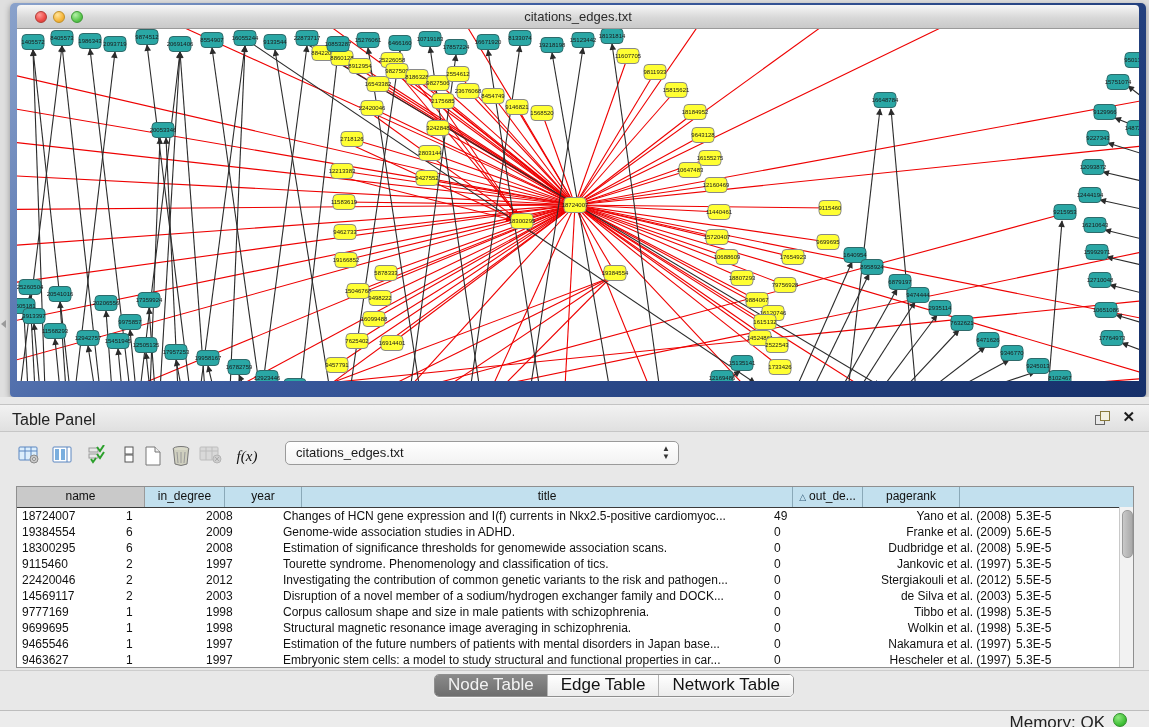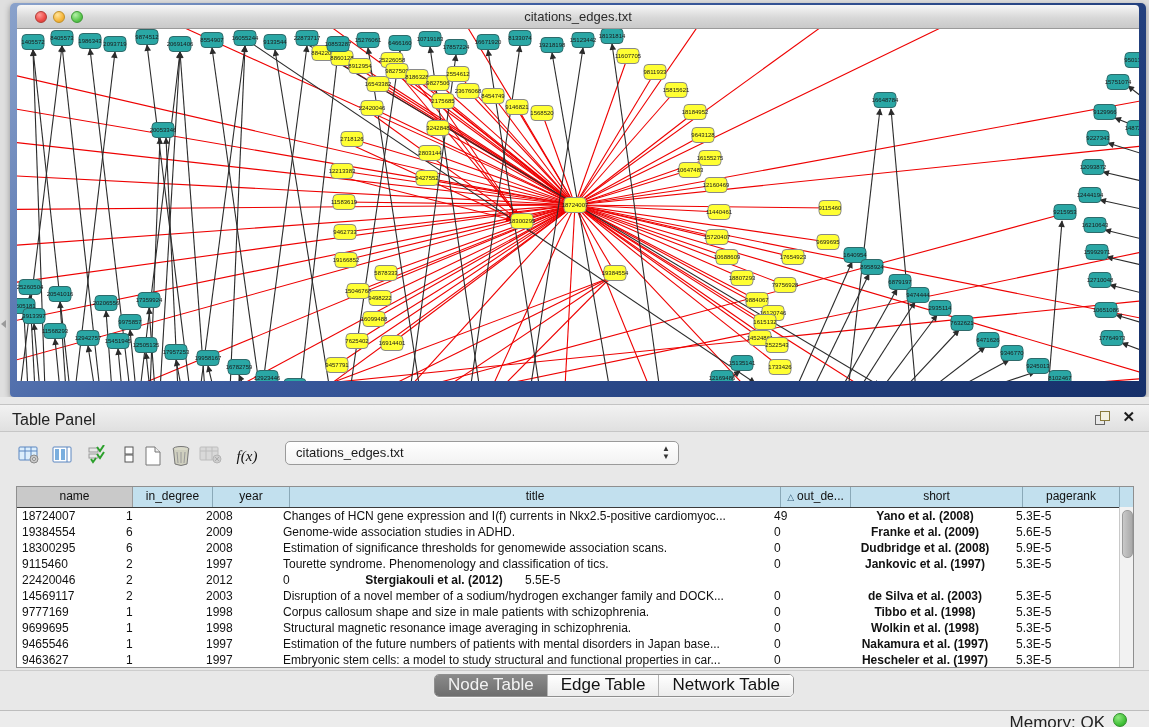--- a/index.html
+++ b/index.html
@@ -49,21 +49,21 @@
   
   #grid{position:absolute;left:16px;top:89px;width:1118px;height:182px;background:#fff;
     border:1px solid #8f8f8f;box-sizing:border-box;font-size:12px;color:#111;}
   #grid-header{display:flex;height:20px;border-bottom:1px solid #3a3a3a;background:#c2e0ee;}
   .hcell{box-sizing:border-box;border-right:1px solid #8aa9b8;text-align:center;
     line-height:19px;font-size:12px;color:#111;overflow:hidden;white-space:nowrap;}
   .hcell.first{background:#c9c9c9;border-right:1px solid #9a9a9a;}
   .sort-tri{font-size:9px;color:#335a77;margin-right:3px;}
   .grow{display:flex;height:16px;line-height:16px;white-space:nowrap;}
   .gcell{box-sizing:border-box;padding-left:5px;overflow:hidden;white-space:nowrap;}
-  .gcell.center{text-align:center;padding-left:0;font-weight:bold;}
+  .gcell.center{text-align:right;padding-left:0;}
   #vscroll{position:absolute;right:0px;top:20px;bottom:0;width:13px;background:#f2f2f2;border-left:1px solid #c9c9c9;}
   #vthumb{position:absolute;left:2px;top:3px;width:9px;height:46px;border-radius:5px;
     background:linear-gradient(90deg,#c9c9c9,#a9a9a9);border:1px solid #9b9b9b;}
   #panel-line{position:absolute;left:0;top:273px;width:1149px;height:1px;background:#cdcdcd;}
   
   #tabs{position:absolute;left:434px;top:277px;height:21px;display:flex;
     border:1px solid #8f8f8f;border-radius:5px;overflow:hidden;
     background:#fff;box-shadow:0 1px 1px rgba(255,255,255,.7);}
   .tab{font-size:17px;line-height:20px;padding:0 13px;color:#111;
     background:linear-gradient(#ffffff,#ececec);border-right:1px solid #b5b5b5;}
@@ -813,26 +813,25 @@
       <span id="fx-label">f(x)</span>
     </span>
     <div id="net-select">
       <span>citations_edges.txt</span>
       <span class="arrows">▲<br>▼</span>
     </div>
   </div>
 
   <div id="grid">
     <div id="grid-header">
-        <div class="hcell first" style="width: 116px;">name</div>
+        <div class="hcell first" style="width: 128px;">name</div>
         <div class="hcell" style="width: 80px;">in_degree</div>
         <div class="hcell" style="width: 77px;">year</div>
         <div class="hcell" style="width: 491px;">title</div>
         <div class="hcell" style="width: 70px;"><span class="sort-tri">△</span>out_de...</div>
-        <div class="hcell" style="width: 172px;">short</div>
         <div class="hcell" style="width: 97px;">pagerank</div>
       </div>
     <div id="grid-body">
         <div class="grow">
           <div class="gcell" style="width: 104px;">18724007</div>
           <div class="gcell" style="width: 80px;">1</div>
           <div class="gcell" style="width: 77px;">2008</div>
           <div class="gcell" style="width: 491px;">Changes of HCN gene expression and I(f) currents in Nkx2.5-positive cardiomyoc...</div>
           <div class="gcell" style="width: 70px;">49</div>
           <div class="gcell center" style="width: 172px;">Yano et al. (2008)</div>
@@ -862,20 +861,21 @@
           <div class="gcell" style="width: 77px;">1997</div>
           <div class="gcell" style="width: 491px;">Tourette syndrome. Phenomenology and classification of tics.</div>
           <div class="gcell" style="width: 70px;">0</div>
           <div class="gcell center" style="width: 172px;">Jankovic et al. (1997)</div>
           <div class="gcell" style="width: 97px;">5.3E-5</div>
         </div>
         <div class="grow">
           <div class="gcell" style="width: 104px;">22420046</div>
           <div class="gcell" style="width: 80px;">2</div>
           <div class="gcell" style="width: 77px;">2012</div>
+          <div class="gcell" style="width: 491px;">Investigating the contribution of common genetic variants to the risk and pathogen...</div>
           <div class="gcell" style="width: 70px;">0</div>
           <div class="gcell center" style="width: 172px;">Stergiakouli et al. (2012)</div>
           <div class="gcell" style="width: 97px;">5.5E-5</div>
         </div>
         <div class="grow">
           <div class="gcell" style="width: 104px;">14569117</div>
           <div class="gcell" style="width: 80px;">2</div>
           <div class="gcell" style="width: 77px;">2003</div>
           <div class="gcell" style="width: 491px;">Disruption of a novel member of a sodium/hydrogen exchanger family and DOCK...</div>
           <div class="gcell" style="width: 70px;">0</div>

